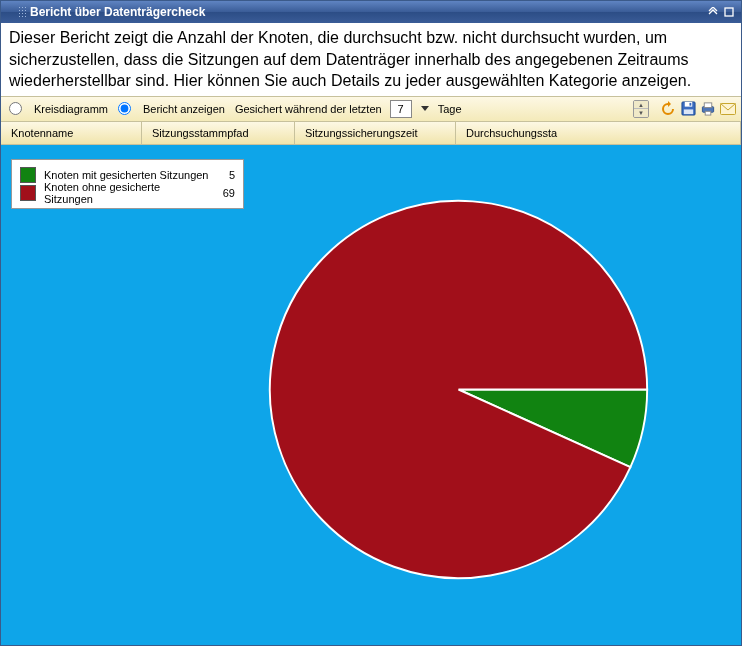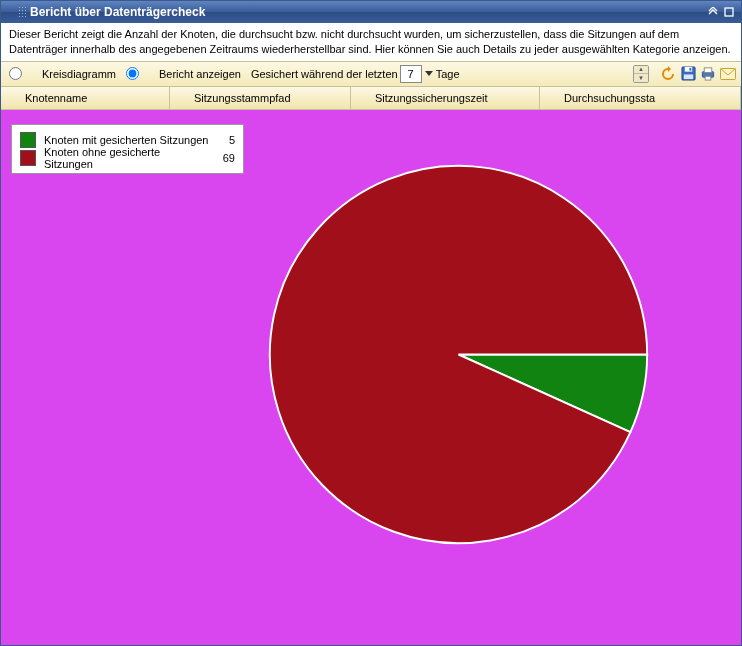--- a/index.html
+++ b/index.html
@@ -42,44 +42,44 @@
     width: 16px; height: 16px;
     display: flex; align-items: center; justify-content: center;
     color: #fff; cursor: pointer;
     font-size: 11px;
   }
   
   .desc {
     background: #fff;
     border-bottom: 1px solid #c7c19c;
     padding: 4px 8px;
-    font-size: 11px;
+    font-size: 16px;
     line-height: 1.35;
     flex-shrink: 0;
   }
   
   .toolbar {
     height: 24px;
     background: linear-gradient(to bottom, #fdf8e4 0%, #f4eab9 100%);
     border-bottom: 1px solid #c7c19c;
     display: flex;
     align-items: center;
     padding: 0 4px 0 8px;
     gap: 10px;
     flex-shrink: 0;
     font-size: 11px;
     color: #000;
   }
   .radio-wrap {
-    display: flex; align-items: center; gap: 20px;
+    display: flex; align-items: center; gap: 12px;
   }
   .radio-wrap input { margin: 0; }
   .sep-grow { flex: 1; }
   .days-group {
-    display: flex; align-items: center; gap: 2px;
+    display: flex; align-items: center; gap: 8px;
   }
   .days-input {
     width: 20px; height: 16px;
     border: 1px solid #888;
     background: #fff;
     text-align: center;
     font-size: 11px;
     padding: 0;
   }
   .dropdown-arrow {
@@ -117,28 +117,28 @@
     border-bottom: 1px solid #c7c19c;
     display: flex;
     align-items: stretch;
     flex-shrink: 0;
     font-size: 11px;
     overflow: hidden;
   }
   .colheaders .col {
     border-right: 1px solid #c7c19c;
     display: flex; align-items: center;
-    padding: 0 24px;
+    padding: 0 10px;
     white-space: nowrap;
     overflow: hidden;
   }
   
   .chart-area {
     flex: 1;
-    background: #d946ef;
+    background: #0ea5e9;
     position: relative;
     overflow: hidden;
   }
   
   .legend {
     position: absolute;
     top: 14px; left: 10px;
     border: 1px solid #999;
     background: #fff;
     padding: 6px 8px;

